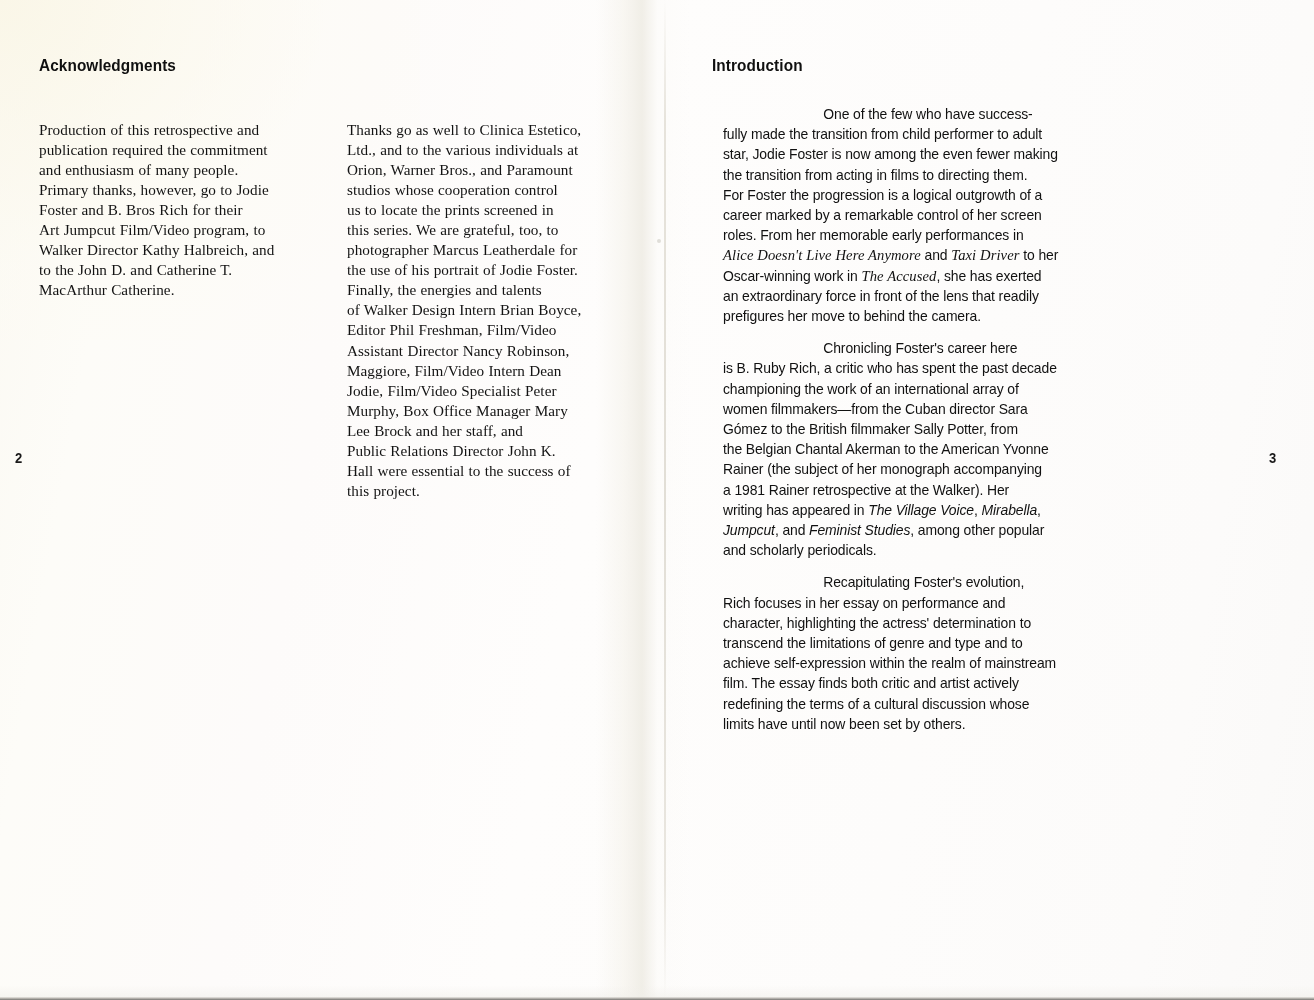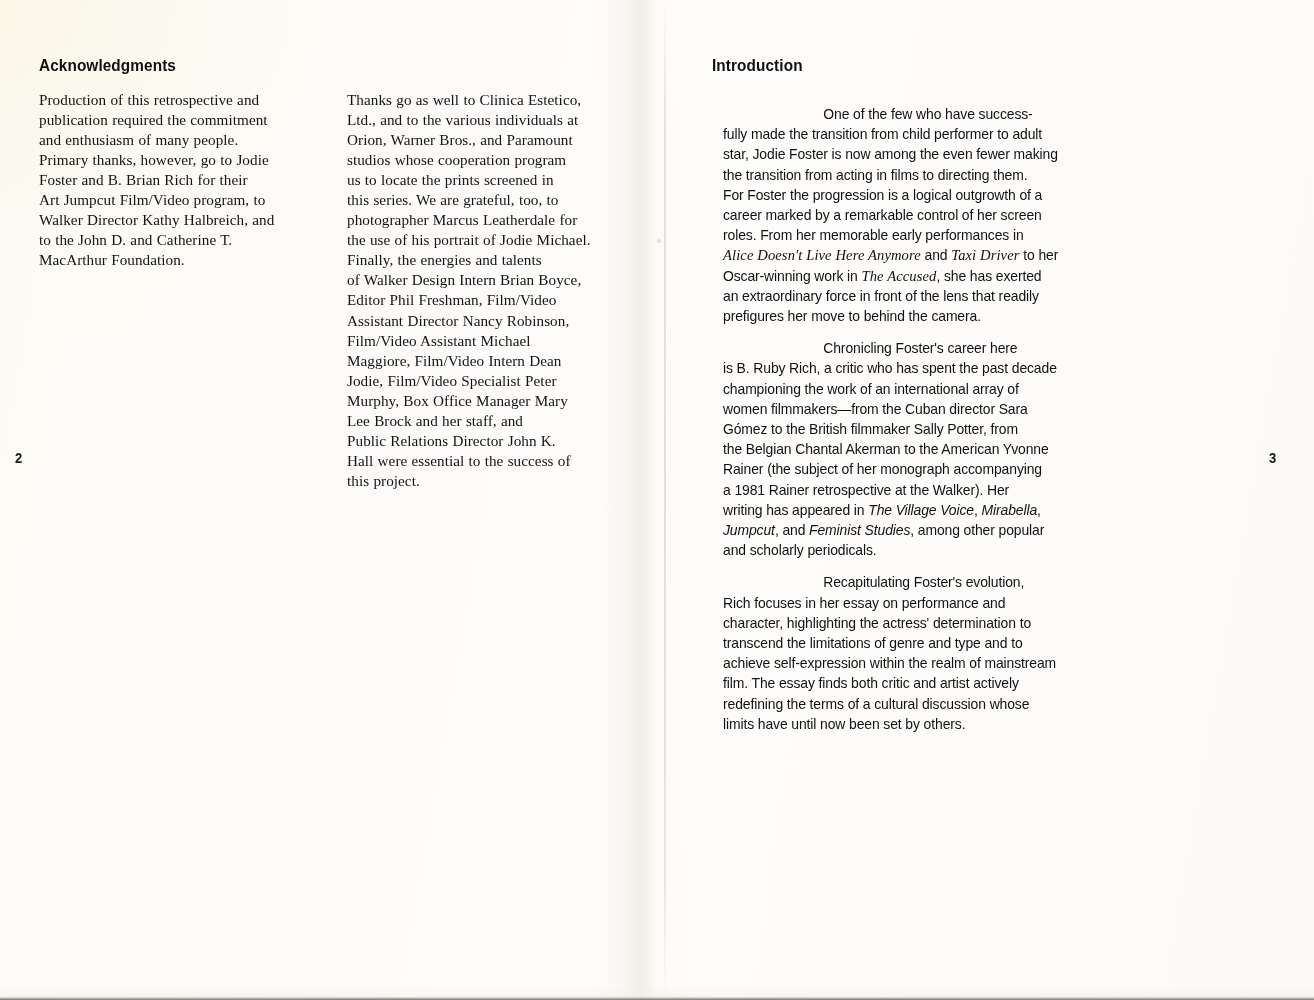--- a/index.html
+++ b/index.html
@@ -123,20 +123,21 @@
 
   
   .ack-col {
     position: absolute;
     font-family: "Liberation Serif", "DejaVu Serif", serif;
     font-size: 15.2px;
     line-height: 20.05px;
     color: #131313;
     letter-spacing: 0.05px;
     word-spacing: 0.4px;
+    margin-top: 30px;
   }
   .ack-col p {
     margin: 0;
   }
   .ack-col p + p {
     margin-top: 20.05px;
   }
   .ack-line {
     display: block;
     white-space: nowrap;
@@ -190,43 +191,42 @@
     <div class="heading" style="left:39px; top:56px;">Acknowledgments</div>
 
     <div class="folio" style="left:15px; top:450px;">2</div>
 
     <div class="ack-col" id="ack-col-1" style="left:39px; top:90px; width:270px;">
         <p>
           <span class="ack-line">Production of this retrospective and</span>
           <span class="ack-line">publication required the commitment</span>
           <span class="ack-line">and enthusiasm of many people.</span>
           <span class="ack-line">Primary thanks, however, go to Jodie</span>
-          <span class="ack-line">Foster and B. Brian Rich for their</span>
+          <span class="ack-line">Foster and B. Bros Rich for their</span>
           <span class="ack-line">Art Jumpcut Film/Video program, to</span>
           <span class="ack-line">Walker Director Kathy Halbreich, and</span>
           <span class="ack-line">to the John D. and Catherine T.</span>
-          <span class="ack-line">MacArthur Foundation.</span>
+          <span class="ack-line">MacArthur Catherine.</span>
         </p>
       </div>
 
     <div class="ack-col" id="ack-col-2" style="left:347px; top:90px; width:270px;">
         <p>
           <span class="ack-line">Thanks go as well to Clinica Estetico,</span>
           <span class="ack-line">Ltd., and to the various individuals at</span>
           <span class="ack-line">Orion, Warner Bros., and Paramount</span>
-          <span class="ack-line">studios whose cooperation program</span>
+          <span class="ack-line">studios whose cooperation control</span>
           <span class="ack-line">us to locate the prints screened in</span>
           <span class="ack-line">this series. We are grateful, too, to</span>
           <span class="ack-line">photographer Marcus Leatherdale for</span>
-          <span class="ack-line">the use of his portrait of Jodie Michael.</span>
+          <span class="ack-line">the use of his portrait of Jodie Foster.</span>
           <span class="ack-line">Finally, the energies and talents</span>
           <span class="ack-line">of Walker Design Intern Brian Boyce,</span>
           <span class="ack-line">Editor Phil Freshman, Film/Video</span>
           <span class="ack-line">Assistant Director Nancy Robinson,</span>
-          <span class="ack-line">Film/Video Assistant Michael</span>
           <span class="ack-line">Maggiore, Film/Video Intern Dean</span>
           <span class="ack-line">Jodie, Film/Video Specialist Peter</span>
           <span class="ack-line">Murphy, Box Office Manager Mary</span>
           <span class="ack-line">Lee Brock and her staff, and</span>
           <span class="ack-line">Public Relations Director John K.</span>
           <span class="ack-line">Hall were essential to the success of</span>
           <span class="ack-line">this project.</span>
         </p>
       </div>
   </div>

